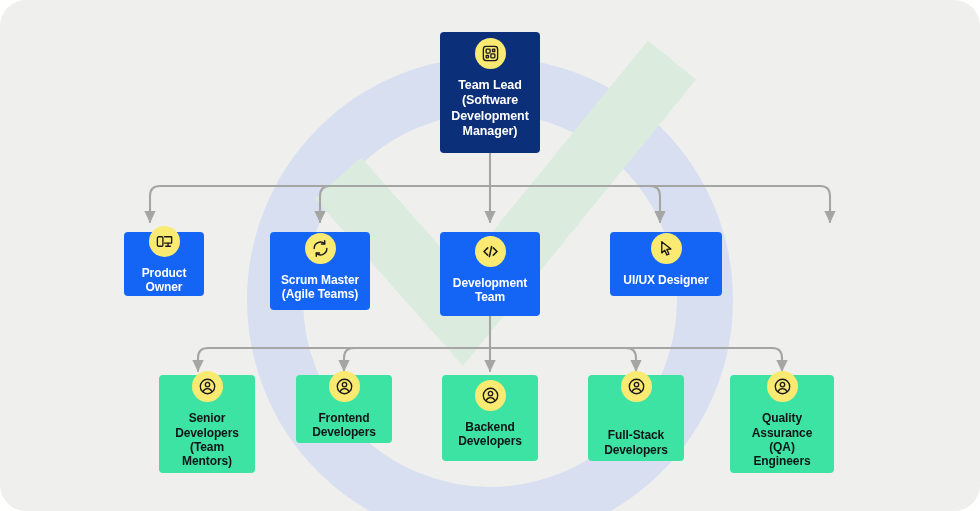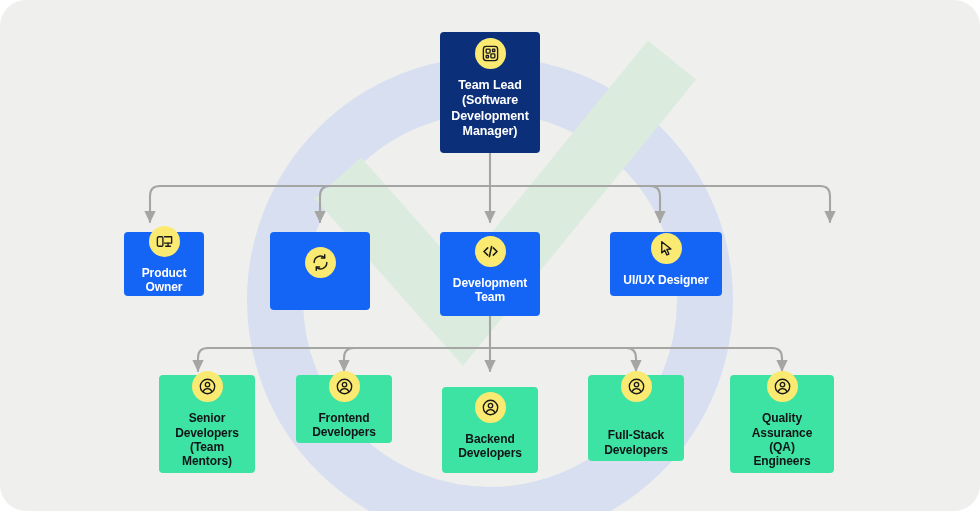--- a/index.html
+++ b/index.html
@@ -164,20 +164,22 @@
 
   <div class="node lvl2" style="left:270px; top:232px; width:100px; height:78px;">
     <span class="node-icon">
       <svg width="19" height="19" viewBox="0 0 24 24" fill="none" stroke="#1a1a1a" stroke-width="1.8" stroke-linecap="round" stroke-linejoin="round">
         <path d="M20 12a8 8 0 0 1-13.3 6"></path>
         <path d="M4 12a8 8 0 0 1 13.3-6"></path>
         <polyline points="17.3,2.2 17.3,6.3 13.2,6.3"></polyline>
         <polyline points="6.7,21.8 6.7,17.7 10.8,17.7"></polyline>
       </svg>
     </span>
+    <span class="node-label">Scrum Master
+(Agile Teams)</span>
   </div>
 
   <div class="node lvl2" style="left:440px; top:232px; width:100px; height:84px;">
     <span class="node-icon">
       <svg width="19" height="19" viewBox="0 0 24 24" fill="none" stroke="#1a1a1a" stroke-width="2" stroke-linecap="round" stroke-linejoin="round">
         <polyline points="8.5,7.5 3.8,12 8.5,16.5"></polyline>
         <polyline points="15.5,7.5 20.2,12 15.5,16.5"></polyline>
         <line x1="13.4" y1="5.6" x2="10.6" y2="18.4"></line>
       </svg>
     </span>
@@ -213,21 +215,21 @@
       <svg width="19" height="19" viewBox="0 0 24 24" fill="none" stroke="#1a1a1a" stroke-width="1.7" stroke-linecap="round" stroke-linejoin="round">
         <circle cx="12" cy="12" r="9.1"></circle>
         <circle cx="12" cy="9.6" r="2.8"></circle>
         <path d="M6.4 18.6a6 6 0 0 1 11.2 0"></path>
       </svg>
     </span>
     <span class="node-label">Frontend
 Developers</span>
   </div>
 
-  <div class="node lvl3" style="left:442px; top:375px; width:96px; height:86px;margin-top:12px;">
+  <div class="node lvl3" style="left:442px; top:375px; width:96px; height:86px;">
     <span class="node-icon">
       <svg width="19" height="19" viewBox="0 0 24 24" fill="none" stroke="#1a1a1a" stroke-width="1.7" stroke-linecap="round" stroke-linejoin="round">
         <circle cx="12" cy="12" r="9.1"></circle>
         <circle cx="12" cy="9.6" r="2.8"></circle>
         <path d="M6.4 18.6a6 6 0 0 1 11.2 0"></path>
       </svg>
     </span>
     <span class="node-label">Backend
 Developers</span>
   </div>

